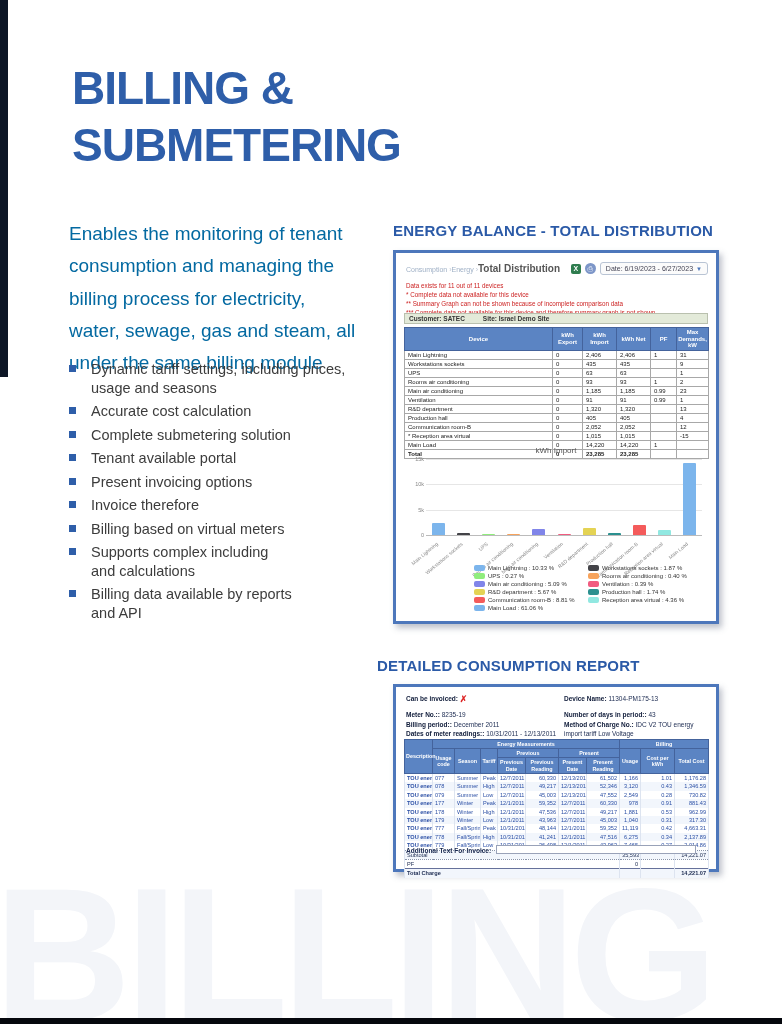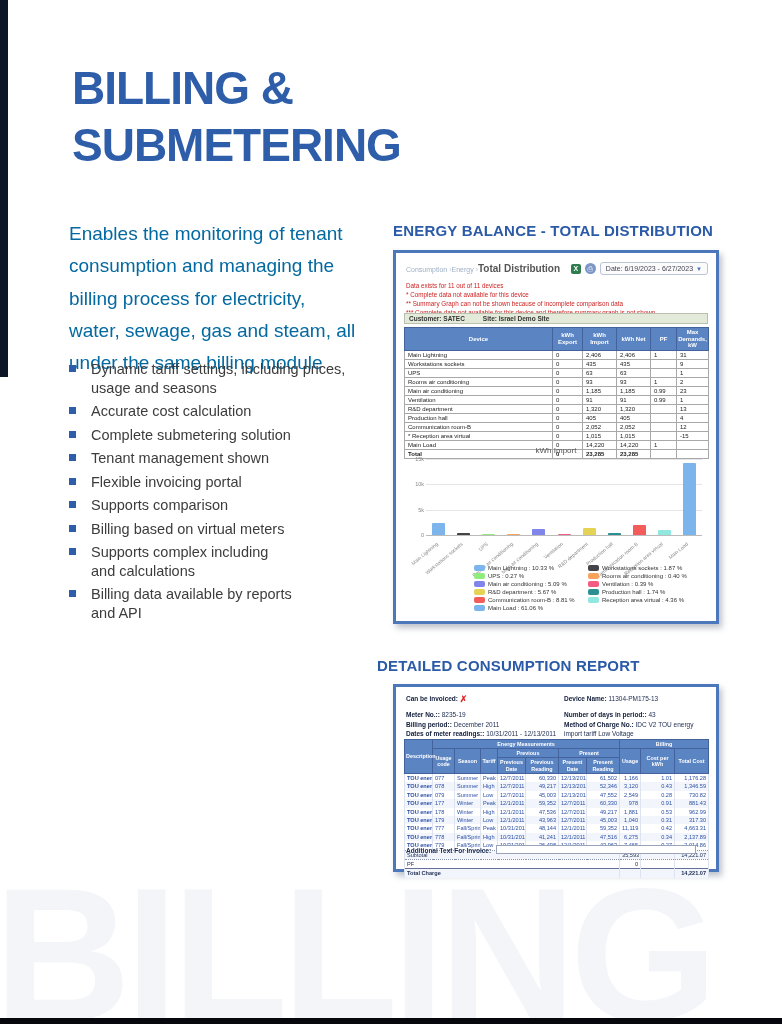--- a/index.html
+++ b/index.html
@@ -98,23 +98,23 @@
 consumption and managing the
 billing process for electricity,
 water, sewage, gas and steam, all
 under the same billing module</div>
 
   <div class="bullets">
       <div class="bullet"><span class="sq"></span><span class="btx">Dynamic tariff settings, including prices,
 usage and seasons</span></div>
       <div class="bullet"><span class="sq"></span><span class="btx">Accurate cost calculation</span></div>
       <div class="bullet"><span class="sq"></span><span class="btx">Complete submetering solution</span></div>
-      <div class="bullet"><span class="sq"></span><span class="btx">Tenant management shown</span></div>
-      <div class="bullet"><span class="sq"></span><span class="btx">Flexible invoicing portal</span></div>
-      <div class="bullet"><span class="sq"></span><span class="btx">Supports comparison</span></div>
+      <div class="bullet"><span class="sq"></span><span class="btx">Tenant available portal</span></div>
+      <div class="bullet"><span class="sq"></span><span class="btx">Present invoicing options</span></div>
+      <div class="bullet"><span class="sq"></span><span class="btx">Invoice therefore</span></div>
       <div class="bullet"><span class="sq"></span><span class="btx">Billing based on virtual meters</span></div>
       <div class="bullet"><span class="sq"></span><span class="btx">Supports complex including
 and calculations</span></div>
       <div class="bullet"><span class="sq"></span><span class="btx">Billing data available by reports
 and API</span></div>
     </div>
 
   <div class="sec-heading" id="eb-heading">ENERGY BALANCE - TOTAL DISTRIBUTION</div>
 
   <div class="shot" id="shot1">

